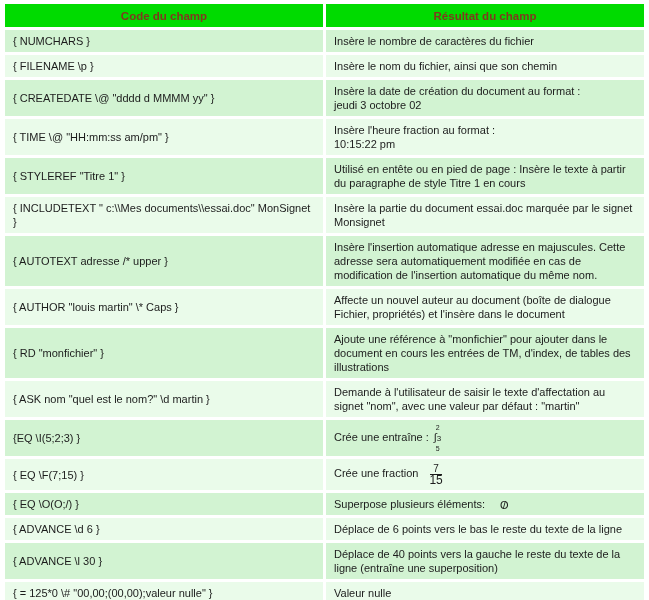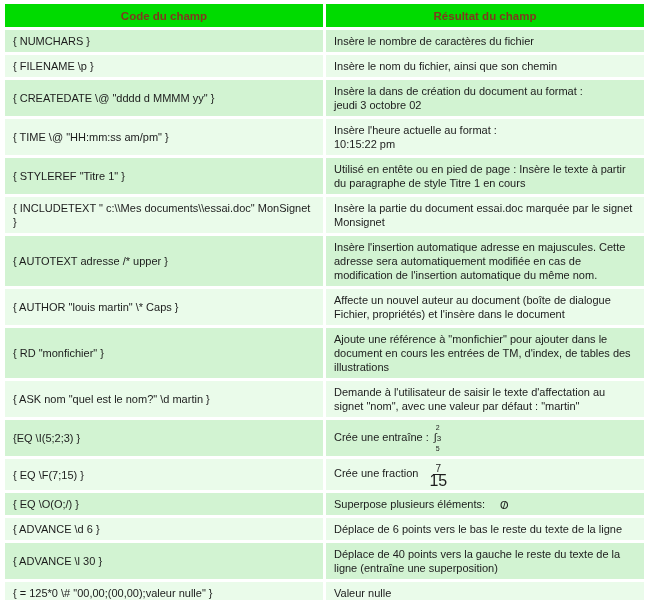--- a/index.html
+++ b/index.html
@@ -53,21 +53,21 @@
   }
   .intg .bound{font-size:7px;line-height:7px;}
   .intg .mid{font-size:11px;line-height:12px;}
   .intg .mid .integrand{font-size:8px;}
   
   .frac{
     display:inline-flex;flex-direction:column;align-items:center;
     vertical-align:middle;line-height:1;margin-left:8px;
   }
   .frac .num{font-size:10px;line-height:11px;padding:0 3px;border-bottom:1px solid var(--body-text);}
-  .frac .den{font-size:16px;line-height:11px;}
+  .frac .den{font-size:12px;line-height:11px;}
   
   .ovl{
     display:inline-grid;vertical-align:middle;margin-left:12px;line-height:1;
   }
   .ovl span{grid-area:1/1;text-align:center;font-size:11px;line-height:12px;}
 </style>
 </head>
 <body>
 
 <table class="field-table">
@@ -85,25 +85,25 @@
       <tr class="t-row">
     <td class="code-cell">{ NUMCHARS }</td>
     <td class="result-cell">Insère le nombre de caractères du fichier</td>
   </tr>
       <tr class="t-row">
     <td class="code-cell">{ FILENAME \p }</td>
     <td class="result-cell">Insère le nom du fichier, ainsi que son chemin</td>
   </tr>
       <tr class="t-row">
     <td class="code-cell">{ CREATEDATE \@ "dddd d MMMM yy" }</td>
-    <td class="result-cell"><span>Insère la dans de création du document au format :</span><br><span>jeudi 3 octobre 02</span></td>
+    <td class="result-cell"><span>Insère la date de création du document au format :</span><br><span>jeudi 3 octobre 02</span></td>
   </tr>
       <tr class="t-row">
     <td class="code-cell">{ TIME \@ "HH:mm:ss am/pm" }</td>
-    <td class="result-cell"><span>Insère l'heure actuelle au format :</span><br><span>10:15:22 pm</span></td>
+    <td class="result-cell"><span>Insère l'heure fraction au format :</span><br><span>10:15:22 pm</span></td>
   </tr>
       <tr class="t-row">
     <td class="code-cell">{ STYLEREF "Titre 1"  }</td>
     <td class="result-cell">Utilisé en entête ou en pied de page : Insère le texte à partir du paragraphe de style Titre 1 en cours</td>
   </tr>
       <tr class="t-row">
     <td class="code-cell">{ INCLUDETEXT " c:\\Mes documents\\essai.doc" MonSignet }</td>
     <td class="result-cell">Insère la partie du document essai.doc marquée par le signet Monsignet</td>
   </tr>
       <tr class="t-row">

